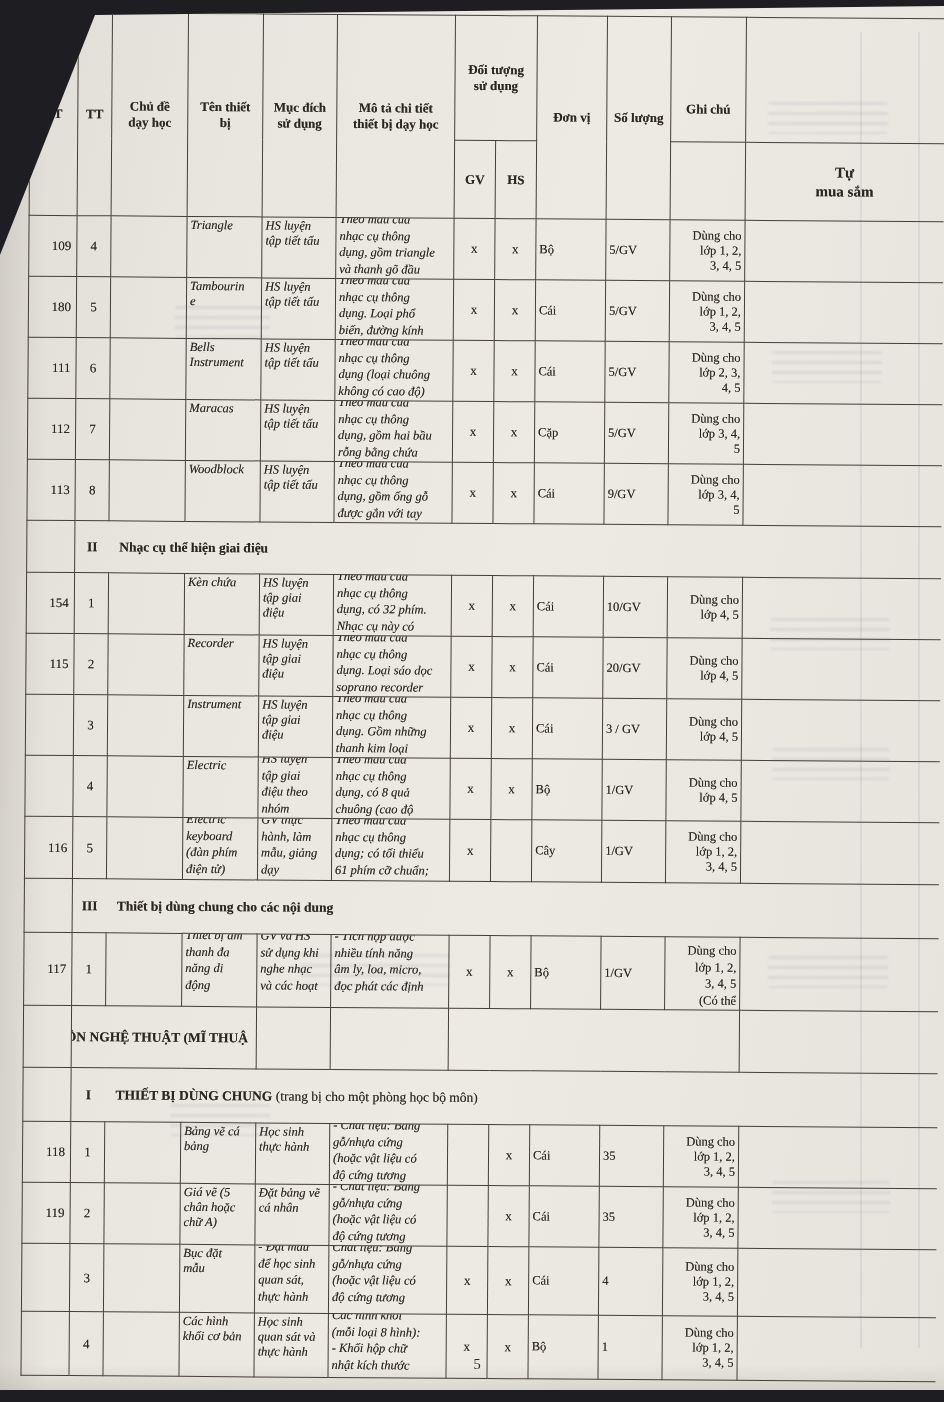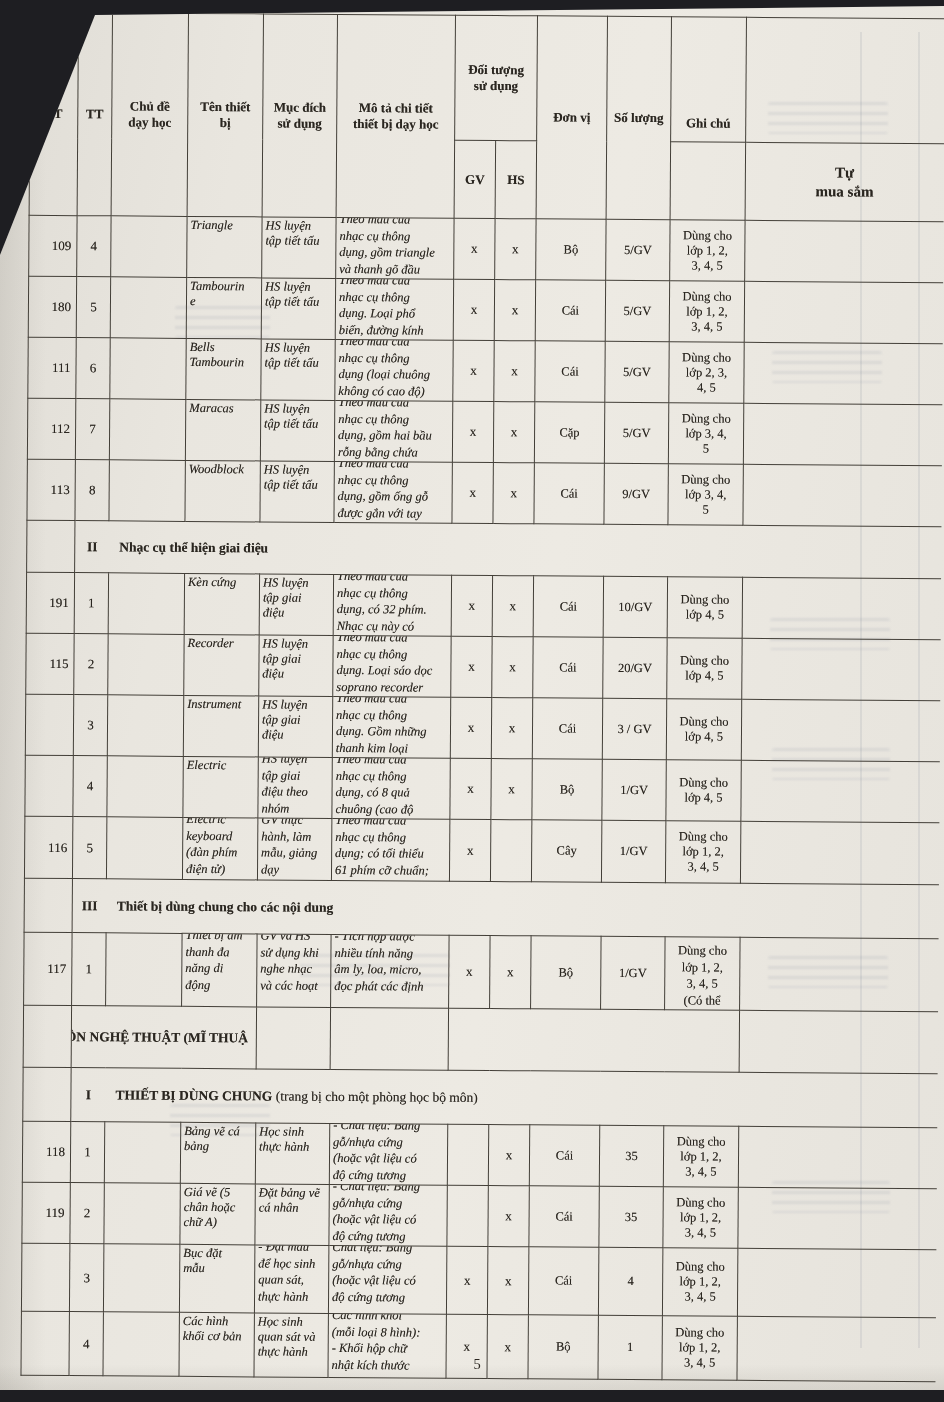--- a/index.html
+++ b/index.html
@@ -12,31 +12,31 @@
          background:linear-gradient(90deg,rgba(60,55,45,0.10) 0,rgba(60,55,45,0) 46px),
                     linear-gradient(0deg,rgba(60,55,45,0.10) 0,rgba(60,55,45,0) 26px);
          pointer-events:none;}
   .tableWrap{position:absolute;left:30px;top:9px;transform:rotate(0.4deg);transform-origin:460px 0;}
   table{border-collapse:collapse;table-layout:fixed;width:914px;color:#2a2620;
         text-shadow:0 0 0.5px rgba(45,40,32,0.55);}
   td{border:1.6px solid #433f38;padding:0 3px;font-size:12.5px;vertical-align:middle;
      overflow:hidden;white-space:pre-line;}
   td.no-r{border-right:none;}
   .hdr{font-weight:bold;text-align:center;font-size:13px;line-height:16px;}
-  .hdr-gc{vertical-align:bottom;padding-bottom:10px;}
+  .hdr-gc{vertical-align:bottom;padding-bottom:24px;}
   .tm-hdr{font-size:15px;line-height:19px;}
   .inner{white-space:pre-line;line-height:15px;padding:1px 0;}
   .ct{margin-top:-8px;line-height:16.5px;}
   .c-stt{text-align:right;padding-right:5px;font-size:13px;}
   .c-tt{text-align:center;font-size:13px;}
   .c-ten,.c-md,.c-mota{vertical-align:top;font-style:italic;}
   .c-x{text-align:center;font-size:13px;}
-  .c-dv,.c-sl{text-align:center;}
+  .c-dv,.c-sl{}
   .c-gc{text-align:center;}
-  .c-gc .inner{text-align:center;}
+  .c-gc .inner{text-align:right;}
   .gc-top{vertical-align:top;}
   .gc-top .inner{line-height:16.5px;padding-top:5px;}
   .secflex{display:flex;align-items:center;gap:13px;font-weight:bold;font-size:13.5px;}
   .so{flex:none;width:28px;text-align:center;}
   .sec-norm{font-weight:normal;}
   .nt-title{font-weight:bold;font-size:13.5px;white-space:nowrap;text-indent:-9px;}
   .vline{position:absolute;top:26px;height:1316px;width:2px;background:rgba(108,114,136,0.12);}
   .smudge{position:absolute;height:32px;border-radius:3px;filter:blur(1.2px);
           background:repeating-linear-gradient(180deg,rgba(100,110,140,0.11) 0 3px,rgba(0,0,0,0) 3px 10px);}
   .page-num{position:absolute;left:462px;top:1350px;width:30px;text-align:center;
@@ -141,21 +141,21 @@
       <td class="c-gc"><div class="inner">Dùng cho
 lớp 1, 2,
 3, 4, 5</div></td>
       <td class="no-r"></td>
     </tr>
     <tr style="height:58px">
       <td class="c-stt">111</td>
       <td class="c-tt">6</td>
       <td></td>
       <td class="c-ten"><div class="inner">Bells
-Tambourin</div></td>
+Instrument</div></td>
       <td class="c-md"><div class="inner">HS luyện
 tập tiết tấu</div></td>
       <td class="c-mota"><div class="inner ct">Theo mẫu của
 nhạc cụ thông
 dụng (loại chuông
 không có cao độ)</div></td>
       <td class="c-x">x</td>
       <td class="c-x">x</td>
       <td class="c-dv">Cái</td>
       <td class="c-sl">5/GV</td>
@@ -209,24 +209,24 @@
       <td></td>
       <td class="no-r" colspan="11">
         <div class="secflex">
           <span class="so">II</span>
           <span>Nhạc cụ thể hiện giai điệu</span>
         </div>
       </td>
     </tr>
 
     <tr style="height:58px">
-      <td class="c-stt">191</td>
+      <td class="c-stt">154</td>
       <td class="c-tt">1</td>
       <td></td>
-      <td class="c-ten"><div class="inner">Kèn cứng</div></td>
+      <td class="c-ten"><div class="inner">Kèn chứa</div></td>
       <td class="c-md"><div class="inner">HS luyện
 tập giai
 điệu</div></td>
       <td class="c-mota"><div class="inner ct">Theo mẫu của
 nhạc cụ thông
 dụng, có 32 phím.
 Nhạc cụ này có</div></td>
       <td class="c-x">x</td>
       <td class="c-x">x</td>
       <td class="c-dv">Cái</td>

